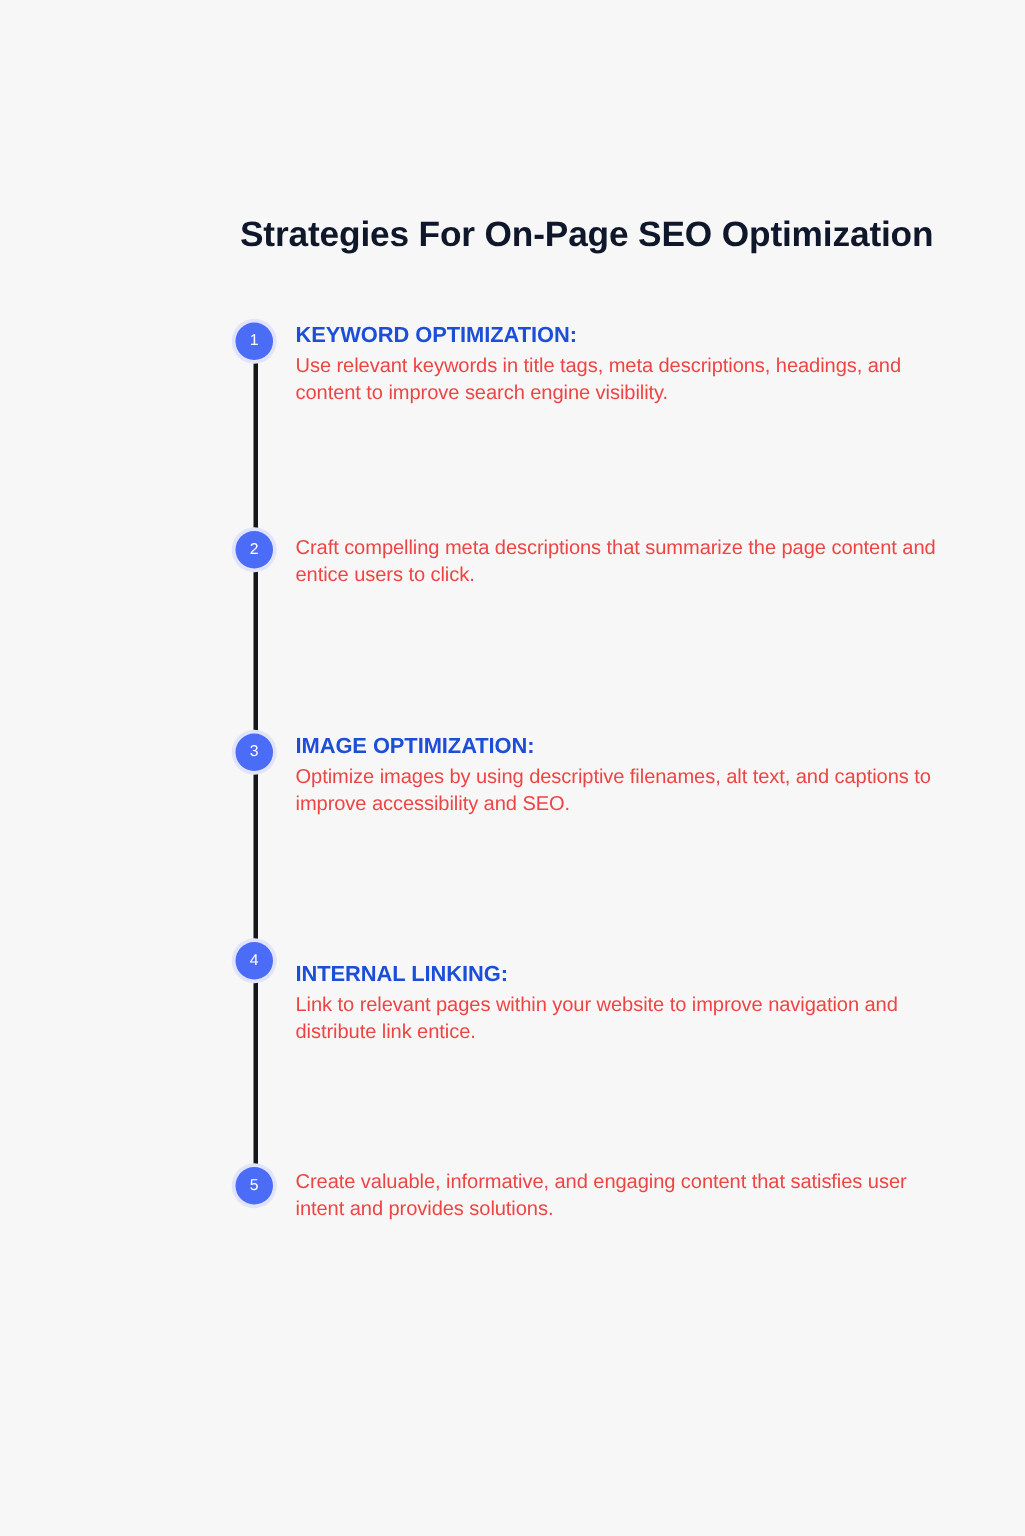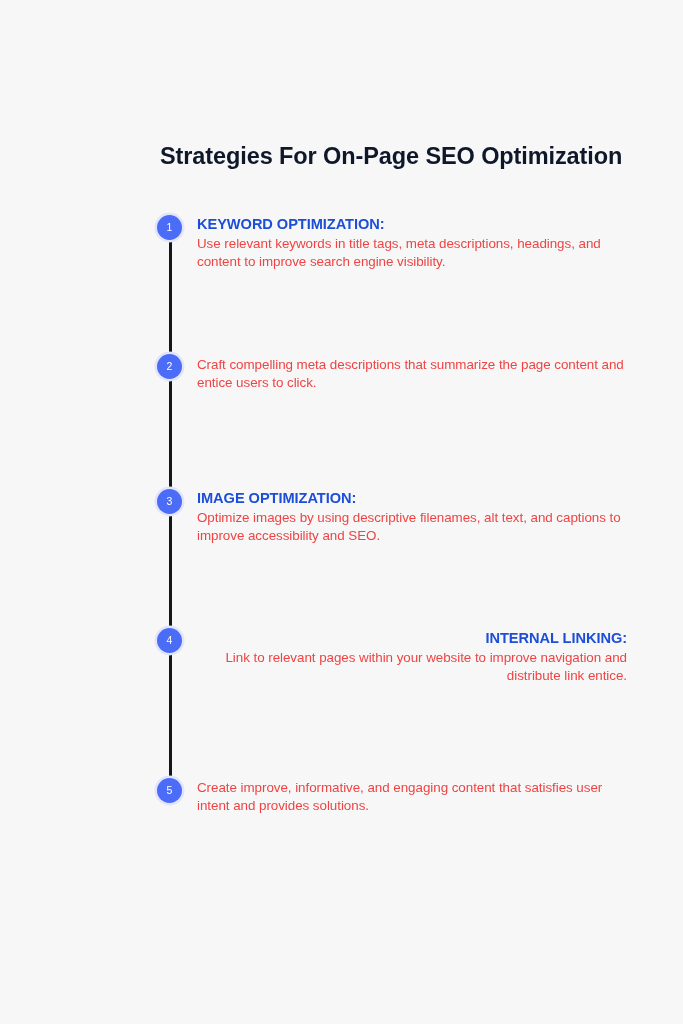--- a/index.html
+++ b/index.html
@@ -130,27 +130,27 @@
     <div class="step" style="top:489px;">
       <div class="step-badge" style="top:0px;">3</div>
       <div class="step-body" style="top:0;">
         <div class="step-heading">IMAGE OPTIMIZATION:</div>
         <div class="step-desc">Optimize images by using descriptive filenames, alt text, and captions to improve accessibility and SEO.</div>
       </div>
     </div>
 
     <div class="step" style="top:628px;">
       <div class="step-badge" style="top:0px;">4</div>
-      <div class="step-body" style="top:1px;text-align:right;">
+      <div class="step-body" style="top:13px;">
         <div class="step-heading">INTERNAL LINKING:</div>
         <div class="step-desc">Link to relevant pages within your website to improve navigation and distribute link entice.</div>
       </div>
     </div>
 
     <div class="step" style="top:778px;">
       <div class="step-badge" style="top:0px;">5</div>
       <div class="step-body" style="top:1px;">
-        <div class="step-desc">Create improve, informative, and engaging content that satisfies user intent and provides solutions.</div>
+        <div class="step-desc">Create valuable, informative, and engaging content that satisfies user intent and provides solutions.</div>
       </div>
     </div>
 
   </div>
 </div>
 
 </body></html>

